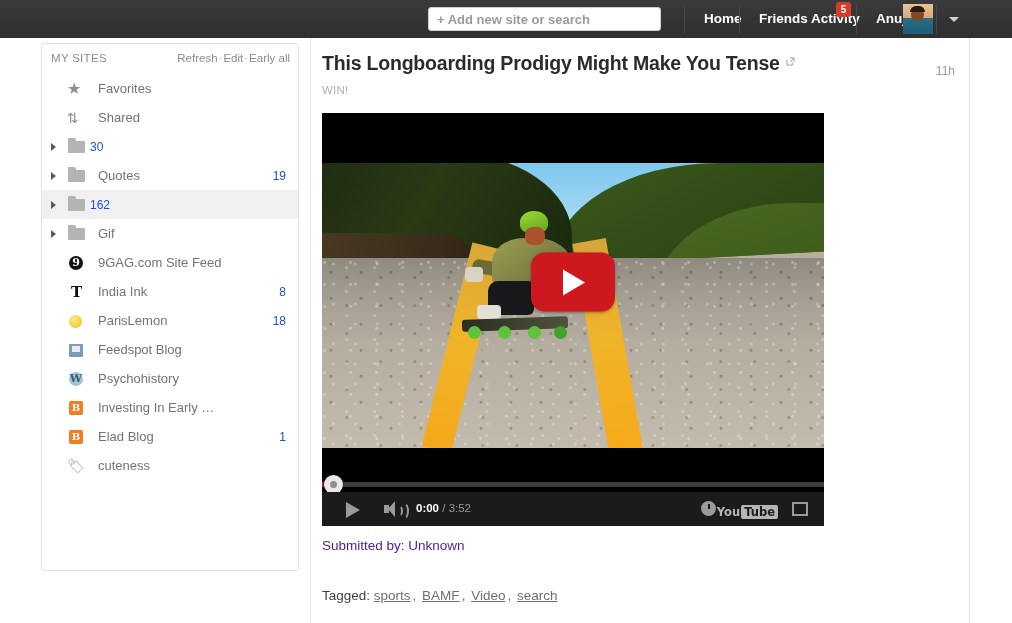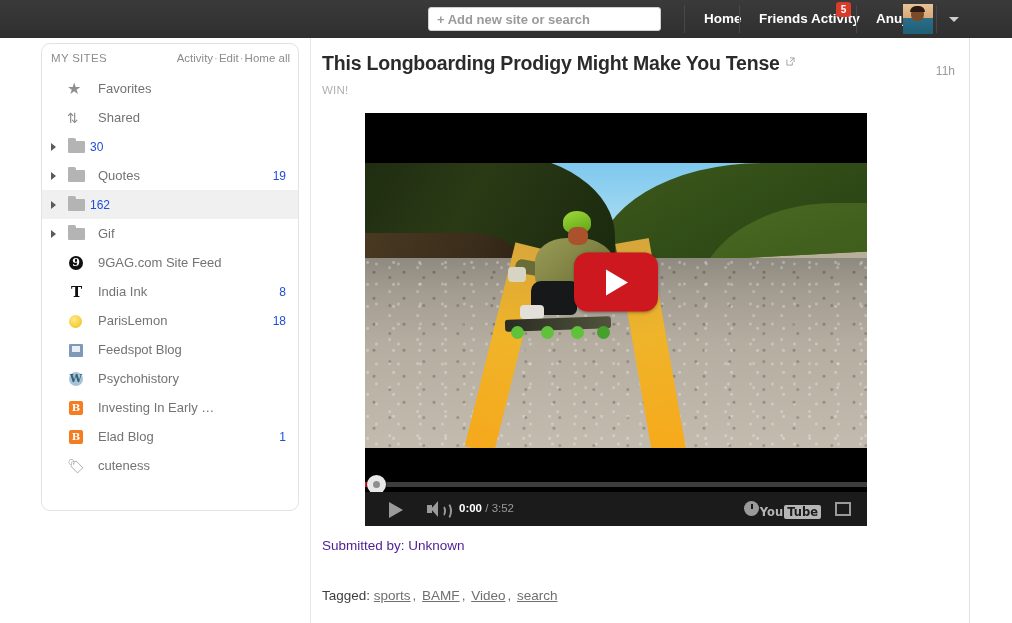--- a/index.html
+++ b/index.html
@@ -120,24 +120,24 @@
     width: 0; height: 0;
     border-left: 5px solid transparent;
     border-right: 5px solid transparent;
     border-top: 5px solid #cfcfcf;
   }
 
   
   .sidebar {
     position: absolute;
     left: 41px; top: 43px;
-    width: 258px; height: 468px;
+    width: 258px; height: 528px;
     background: #ffffff;
     border: 1px solid #e2e2e2;
-    border-radius: 9px;
+    border-radius: 3px;
     box-sizing: border-box;
   }
   .sb-head {
     position: absolute;
     left: 0; top: 8px;
     width: 100%; height: 20px;
   }
   .sb-title {
     position: absolute;
     left: 9px; top: 0;
@@ -351,21 +351,20 @@
     letter-spacing: 0.2px;
   }
 
   
   .video {
     position: absolute;
     left: 322px; top: 113px;
     width: 502px; height: 413px;
     background: #000000;
     overflow: hidden;
-    margin-left: 43px;
   }
   .vid-frame {
     position: absolute;
     left: 0; top: 0;
     width: 502px; height: 337px;
     background: #000;
     overflow: hidden;
   }
   
   .vid-img {
@@ -748,21 +747,21 @@
     </div>
   </div>
 
   <div class="vdiv-left"></div>
   <div class="vdiv-right"></div>
 
   <div class="sidebar">
     <div class="sb-head">
       <div class="sb-title">MY SITES</div>
       <div class="sb-actions">
-        <a>Activity</a><span class="dot">·</span><a>Edit</a><span class="dot">·</span><a>Home all</a>
+        <a>Refresh</a><span class="dot">·</span><a>Edit</a><span class="dot">·</span><a>Early all</a>
       </div>
     </div>
 
     <div class="sb-list">
 
       <div class="sb-row">
         <div class="sb-arrow"></div>
         <div class="sb-icon">
             <span class="ic-star">★</span>
           </div>

